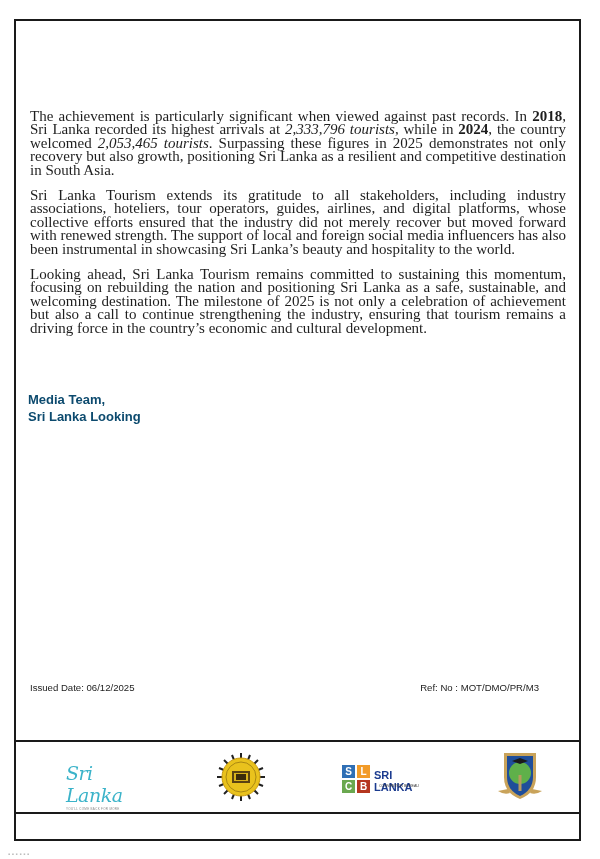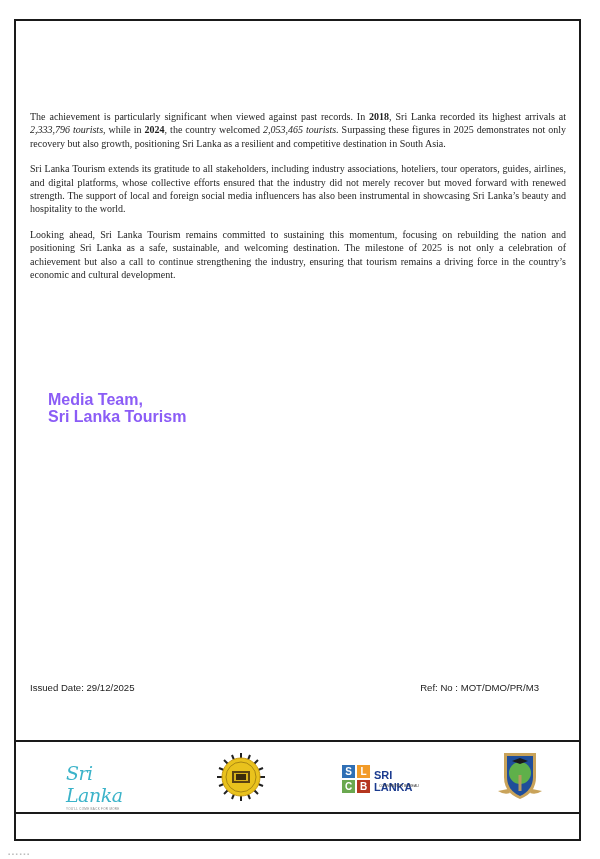--- a/index.html
+++ b/index.html
@@ -3,29 +3,29 @@
   <meta charset="utf-8">
   <style>
     html, body { margin: 0; padding: 0; background: #ffffff; }
     body { width: 600px; height: 859px; position: relative; overflow: hidden; }
     .page {
       position: absolute; left: 14px; top: 19px; width: 567px; height: 822px;
       border: 2px solid #1a1a1a; box-sizing: border-box;
     }
     .body-text {
       position: absolute; left: 30px; top: 110px; width: 536px;
-      font-family: "Liberation Serif", serif; font-size: 10px; line-height: 13.4px;
+      font-family: "Liberation Serif", serif; font-size: 15px; line-height: 13.4px;
       color: #1e1e1e; text-align: justify;
     }
     .body-text p { margin: 0 0 12px 0; }
     .body-text b { font-weight: bold; }
     .body-text i { font-style: italic; }
     .signature {
-      position: absolute; left: 48px; top: 391px;
-      font-family: "Liberation Sans", sans-serif; font-weight: bold; font-size: 16px; line-height: 17px; color: #8b5cf6;
+      position: absolute; left: 28px; top: 391px;
+      font-family: "Liberation Sans", sans-serif; font-weight: bold; font-size: 13px; line-height: 17px; color: #0c4a6e;
     }
     .meta-row {
       position: absolute; left: 30px; top: 682px; width: 536px;
       font-family: "Liberation Sans", sans-serif; font-size: 9.6px; color: #222;
       display: flex; justify-content: space-between;
     }
     .divider { position: absolute; left: 14px; width: 567px; height: 2px; background: #1a1a1a; }
     .logo { position: absolute; margin-left: 20px; }
     .sl-logo { left: 46px; top: 762px; width: 70px; height: 34px; }
     .sl-logo .word { font-family: "DejaVu Serif", serif; font-style: italic; color: #3bb3c9; font-size: 19px; letter-spacing: -0.5px; }
@@ -43,25 +43,25 @@
 <div class="page"></div>
 
 <div class="body-text">
   <p><span>The achievement is particularly significant when viewed against past records. In </span><b>2018</b><span>, Sri Lanka recorded its highest arrivals at </span><i>2,333,796 tourists</i><span>, while in </span><b>2024</b><span>, the country welcomed </span><i>2,053,465 tourists</i><span>. Surpassing these figures in 2025 demonstrates not only recovery but also growth, positioning Sri Lanka as a resilient and competitive destination in South Asia.</span></p>
   <p>Sri Lanka Tourism extends its gratitude to all stakeholders, including industry associations, hoteliers, tour operators, guides, airlines, and digital platforms, whose collective efforts ensured that the industry did not merely recover but moved forward with renewed strength. The support of local and foreign social media influencers has also been instrumental in showcasing Sri Lanka’s beauty and hospitality to the world.</p>
   <p>Looking ahead, Sri Lanka Tourism remains committed to sustaining this momentum, focusing on rebuilding the nation and positioning Sri Lanka as a safe, sustainable, and welcoming destination. The milestone of 2025 is not only a celebration of achievement but also a call to continue strengthening the industry, ensuring that tourism remains a driving force in the country’s economic and cultural development.</p>
 </div>
 
 <div class="signature">
   <div>Media Team,</div>
-  <div>Sri Lanka Tourism</div>
+  <div>Sri Lanka Looking</div>
 </div>
 
 <div class="meta-row">
-  <span>Issued Date: 29/12/2025</span>
+  <span>Issued Date: 06/12/2025</span>
   <span style="margin-right:27px;">Ref: No : MOT/DMO/PR/M3</span>
 </div>
 
 <div class="divider" style="top:740px;"></div>
 <div class="divider" style="top:812px;"></div>
 
 <div class="logo sl-logo">
   <div class="word">Sri Lanka</div>
   <div class="tag">YOU'LL COME BACK FOR MORE</div>
 </div>

